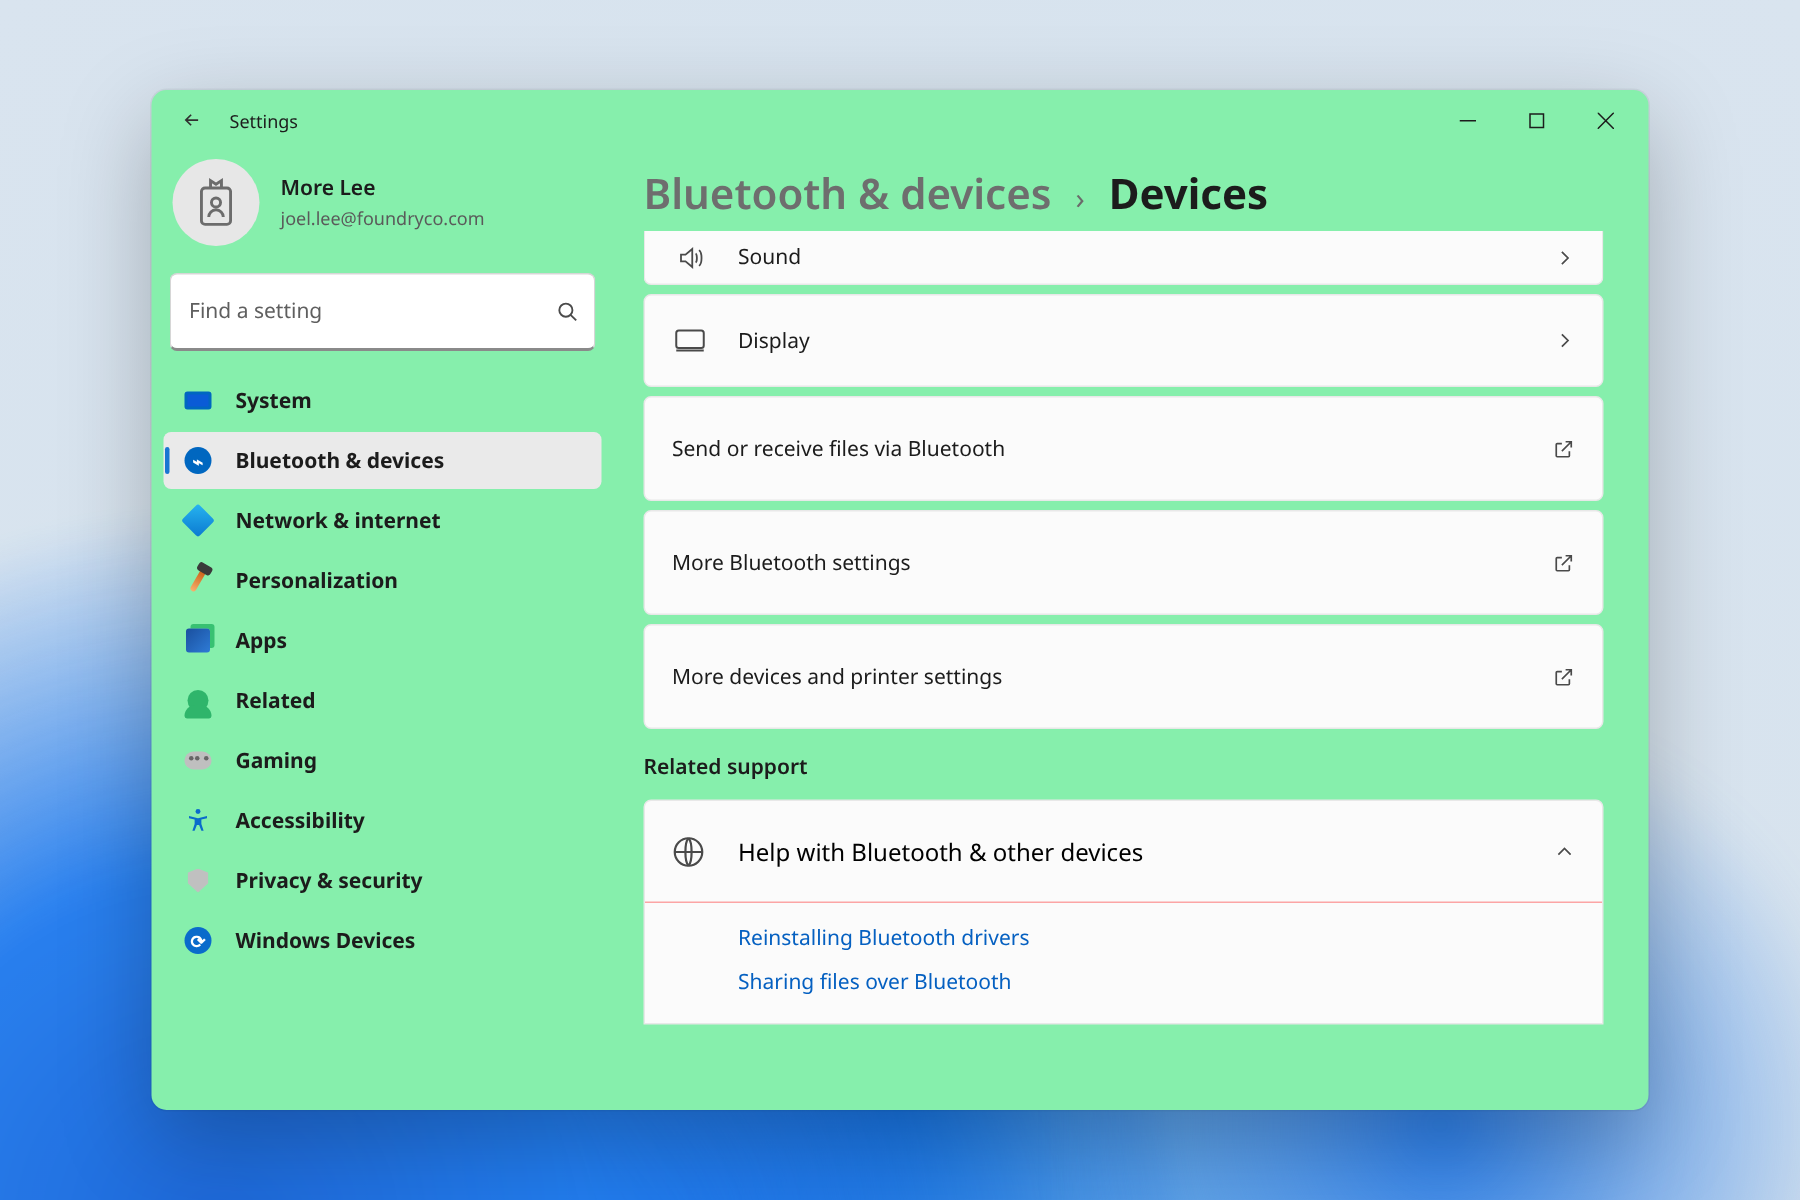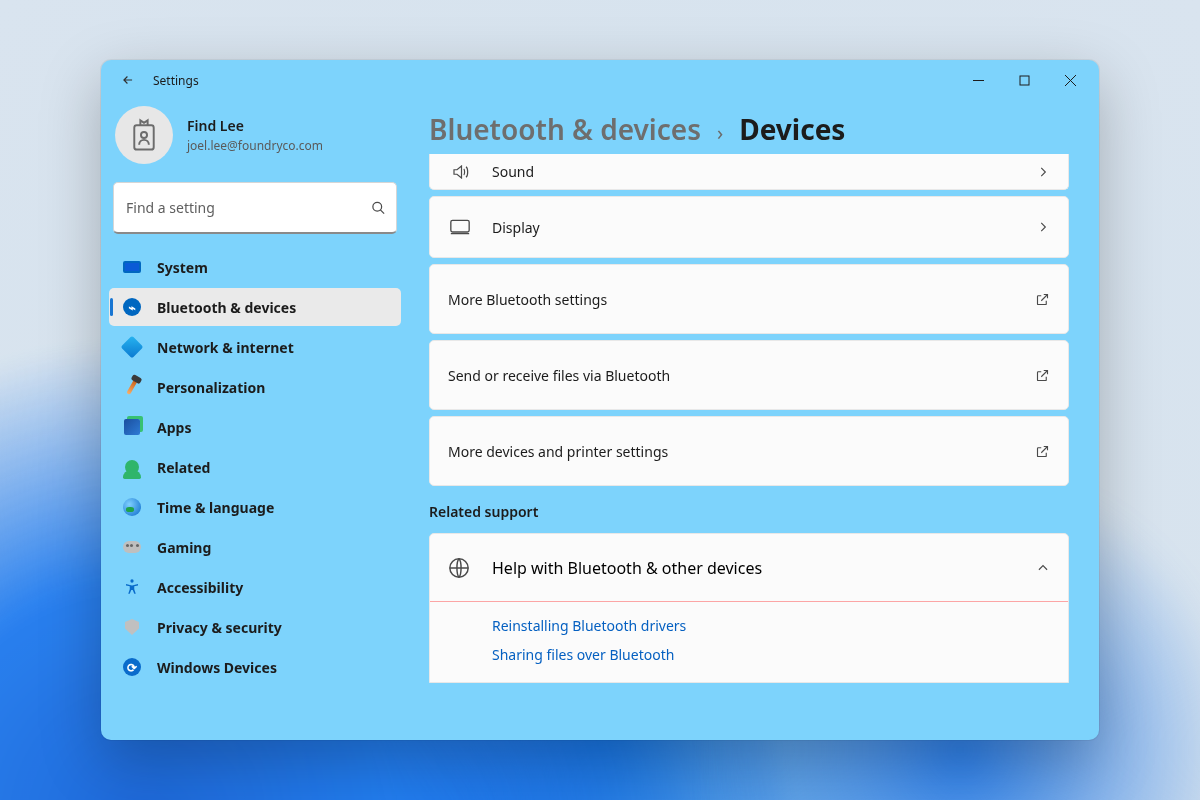--- a/index.html
+++ b/index.html
@@ -19,21 +19,21 @@
   }
   .bloom2 {
     position: absolute; bottom: -150px; right: -120px; width: 600px; height: 500px; z-index: 0;
     background: radial-gradient(circle at 40% 60%, #2a7de8 0%, rgba(42,125,232,0) 60%);
     filter: blur(14px);
   }
 
   .window {
     position: relative; z-index: 1;
     width: 998px; height: 680px;
-    background: #7dd3fc;
+    background: #86efac;
     border-radius: 10px;
     box-shadow: 0 20px 60px rgba(0,0,0,0.25), 0 0 0 1px rgba(0,0,0,0.05);
     display: flex; flex-direction: column;
     overflow: hidden;
   }
   .titlebar {
     height: 40px; display: flex; align-items: center; padding: 0 6px 0 14px; gap: 12px;
   }
   .back-btn { width: 26px; height: 26px; display:flex; align-items:center; justify-content:center; border-radius:4px; color:#303030;}
   .title-text { font-size: 12px; color:#1c1c1c; }
@@ -163,21 +163,21 @@
       <div class="profile">
         <div class="avatar">
           <svg width="30" height="34" viewBox="0 0 24 28" fill="none" stroke="currentColor" stroke-width="1.6">
             <rect x="4" y="6" width="16" height="20" rx="2"></rect>
             <path d="M9 6V2l3 2 3-2v4"></path>
             <circle cx="12" cy="14" r="2.5"></circle>
             <path d="M8 22c0-2.2 1.8-4 4-4s4 1.8 4 4"></path>
           </svg>
         </div>
         <div class="profile-text">
-          <div class="name">Find Lee</div>
+          <div class="name">More Lee</div>
           <div class="email">joel.lee@foundryco.com</div>
         </div>
       </div>
 
       <div class="search">
         <input type="text" placeholder="Find a setting" style="">
         <span class="mag">
           <svg width="15" height="15" viewBox="0 0 24 24" fill="none" stroke="currentColor" stroke-width="2">
               <circle cx="10" cy="10" r="7"></circle>
               <path d="M21 21l-6-6"></path>
@@ -217,26 +217,20 @@
           <span>Apps</span>
         </div>
         <div class="nav-item">
           <span class="nav-icon">
               <span class="icon-person"></span>
             </span>
           <span>Related</span>
         </div>
         <div class="nav-item">
           <span class="nav-icon">
-              <span class="icon-globe"></span>
-            </span>
-          <span>Time &amp; language</span>
-        </div>
-        <div class="nav-item">
-          <span class="nav-icon">
               <span class="icon-game"></span>
             </span>
           <span>Gaming</span>
         </div>
         <div class="nav-item">
           <span class="nav-icon icon-access">
             <svg width="18" height="18" viewBox="0 0 24 24" fill="#0a6bcb">
                 <circle cx="12" cy="4" r="2.2"></circle>
                 <path d="M4 8l8 2 8-2v2l-5 1v4l2 6h-2l-2-5h-2l-2 5H7l2-6v-4L4 10z"></path>
               </svg>
@@ -291,31 +285,31 @@
           </span>
           <span>Display</span>
           <span class="trail">
             <svg width="14" height="14" viewBox="0 0 24 24" fill="none" stroke="currentColor" stroke-width="2">
                 <path d="M9 5l7 7-7 7"></path>
               </svg>
           </span>
         </div>
 
         <div class="card tall">
-          <span>More Bluetooth settings</span>
+          <span>Send or receive files via Bluetooth</span>
           <span class="trail">
             <svg width="15" height="15" viewBox="0 0 24 24" fill="none" stroke="currentColor" stroke-width="1.8">
                 <path d="M14 4h6v6M20 4L10 14"></path>
                 <path d="M18 14v5a1 1 0 0 1-1 1H5a1 1 0 0 1-1-1V7a1 1 0 0 1 1-1h5"></path>
               </svg>
           </span>
         </div>
 
         <div class="card tall">
-          <span>Send or receive files via Bluetooth</span>
+          <span>More Bluetooth settings</span>
           <span class="trail">
             <svg width="15" height="15" viewBox="0 0 24 24" fill="none" stroke="currentColor" stroke-width="1.8">
                 <path d="M14 4h6v6M20 4L10 14"></path>
                 <path d="M18 14v5a1 1 0 0 1-1 1H5a1 1 0 0 1-1-1V7a1 1 0 0 1 1-1h5"></path>
               </svg>
           </span>
         </div>
 
         <div class="card tall">
           <span>More devices and printer settings</span>

